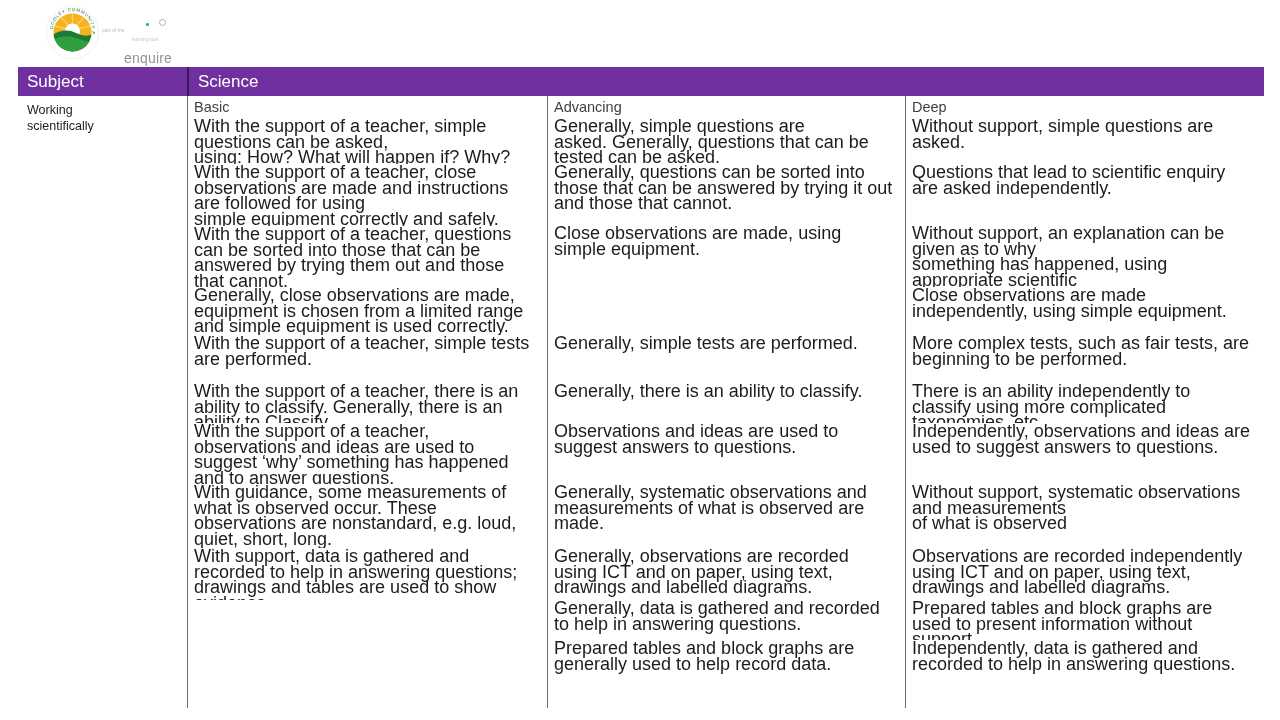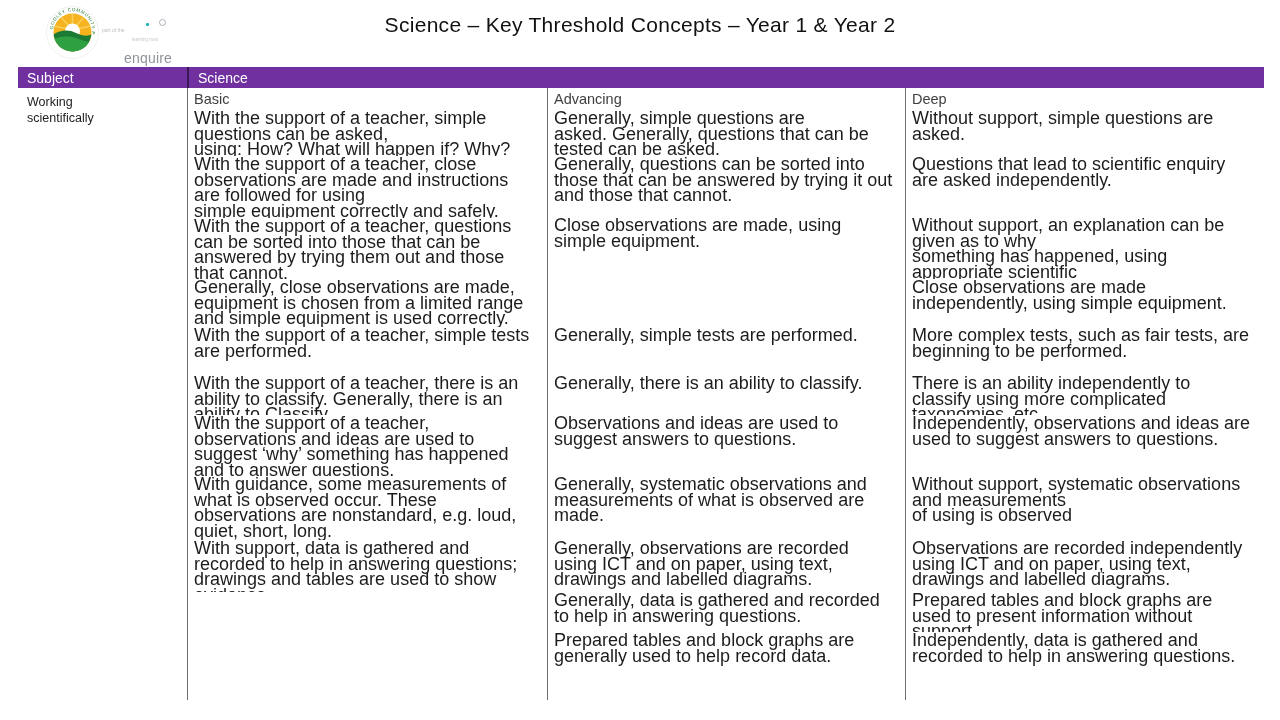--- a/index.html
+++ b/index.html
@@ -31,22 +31,22 @@
     color:#111;
   }
 
   
   .ktc { position:absolute; left:18px; top:67px; width:1246px; }
   .thead {
     display:grid;
     grid-template-columns:169px 1fr;
     background:#7030A0;
     color:#fff;
-    height:21px;
-    font-size:14px;
+    height:29px;
+    font-size:17px;
   }
   .thead .hcell { padding-left:9px; display:flex; align-items:center; height:100%; }
   .thead .hcell.science { border-left:2px solid rgba(15,5,25,0.55); }
 
   .tbody {
     display:grid;
     grid-template-columns:169px 360px 358px 1fr;
     height:612px;
   }
   .subject-cell {
@@ -104,21 +104,20 @@
       </text>
     </svg>
     <div class="enquire">
       <span class="pre">part of the</span>
       <span class="name">enquire</span>
       <span class="sub">learning trust</span>
       <span class="ring"></span>
       <span class="idot"></span>
     </div>
   </div>
-  <div class="page-title">Science – Key Threshold Concepts – Year 1 &amp; Year 2</div>
 </div>
 
 <div class="ktc">
   <div class="thead">
     <div class="hcell">Subject</div>
     <div class="hcell science">Science</div>
   </div>
   <div class="tbody">
     <div class="subject-cell">Working
 scientifically</div>
@@ -159,19 +158,19 @@
     <div class="para r1">Without support, simple questions are asked.</div>
         <div class="para r2">Questions that lead to scientific enquiry are asked independently.</div>
         <div class="para r3">Without support, an explanation can be given as to why
 something has happened, using appropriate scientific
 vocabulary.</div>
         <div class="para r4">Close observations are made independently, using simple equipment.</div>
         <div class="para r5">More complex tests, such as fair tests, are beginning to be performed.</div>
         <div class="para r6">There is an ability independently to classify using more complicated taxonomies, etc.</div>
         <div class="para r7">Independently, observations and ideas are used to suggest answers to questions.</div>
         <div class="para r8">Without support, systematic observations and measurements
-of using is observed</div>
+of what is observed</div>
         <div class="para r9">Observations are recorded independently using ICT and on paper, using text, drawings and labelled diagrams.</div>
         <div class="para r10">Prepared tables and block graphs are used to present information without support.</div>
         <div class="para r11">Independently, data is gathered and recorded to help in answering questions.</div>
       </div>
   </div>
 </div>
 
 </body></html>

